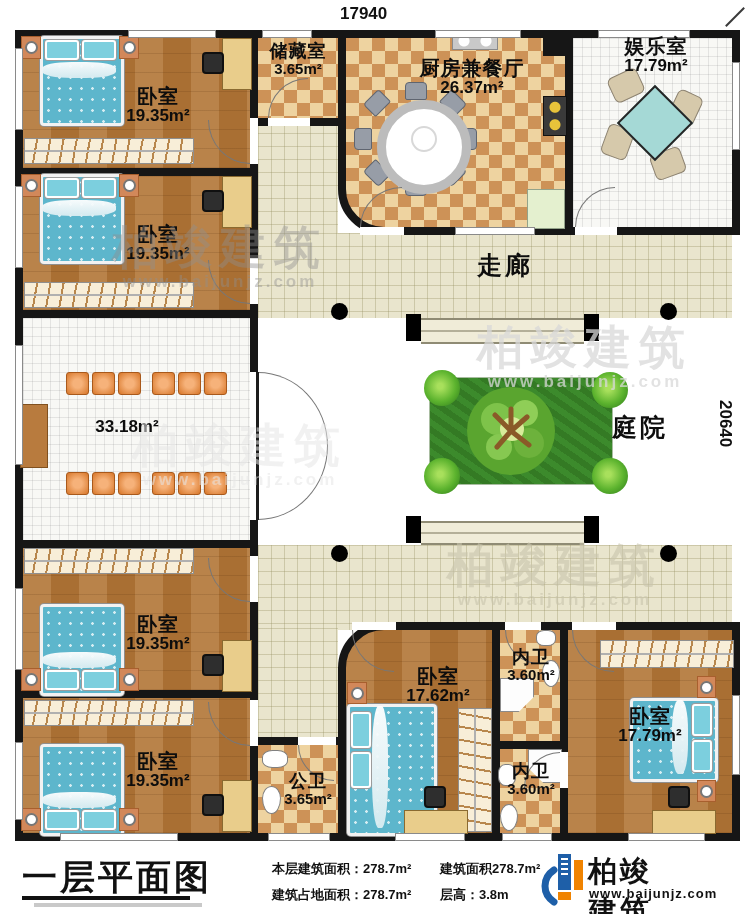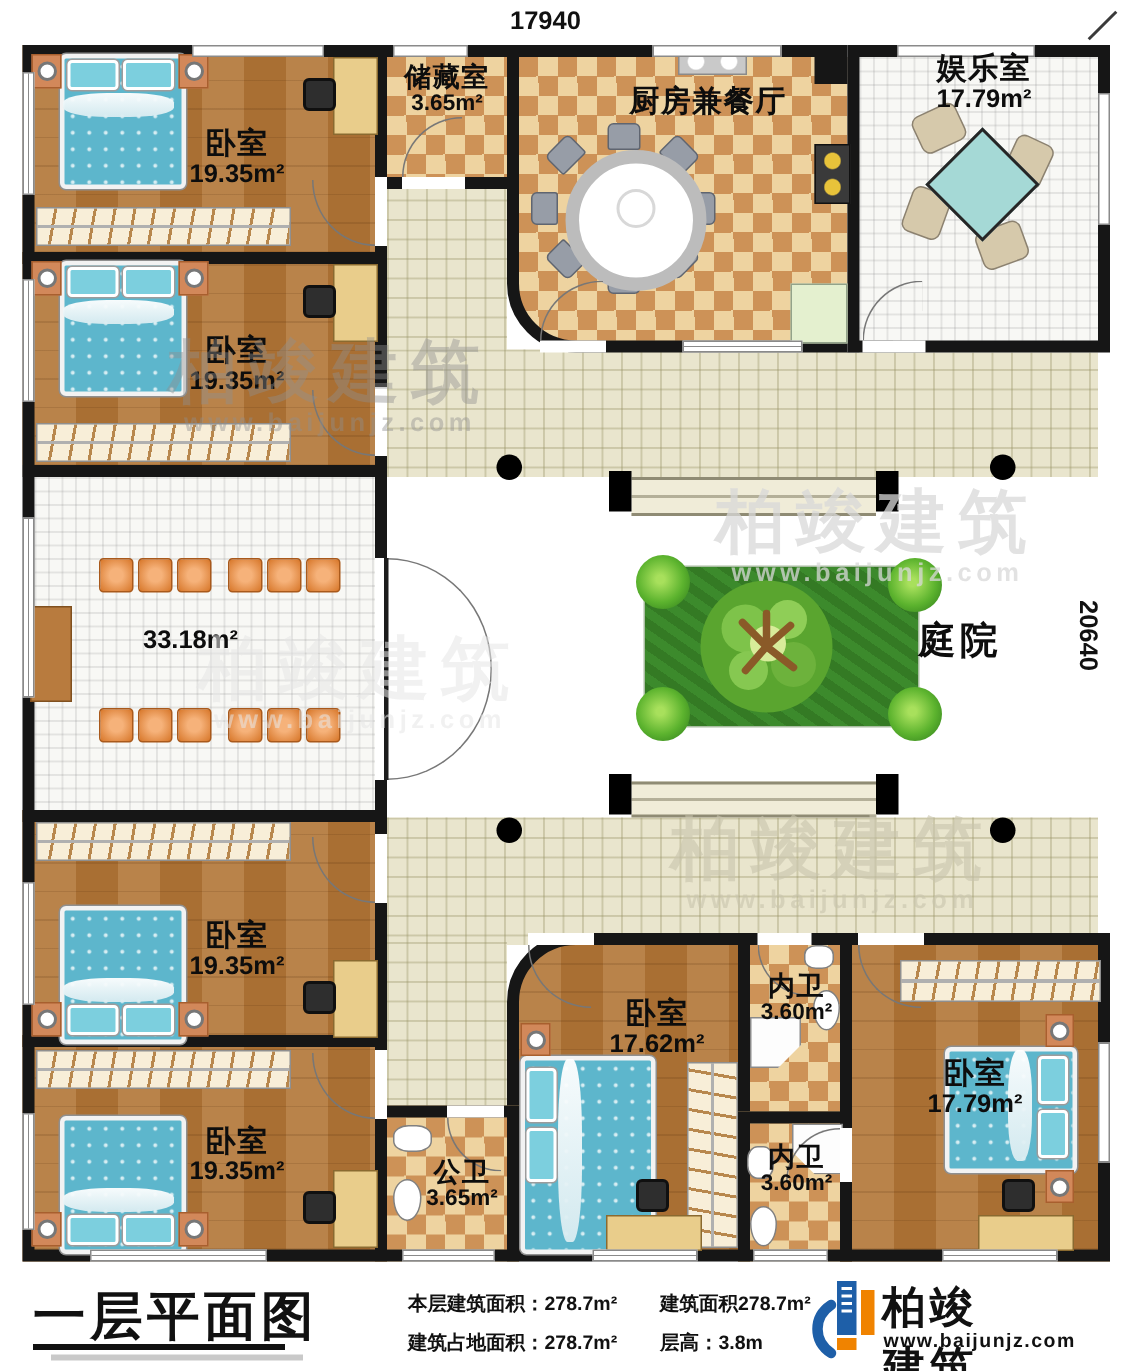--- a/index.html
+++ b/index.html
@@ -328,24 +328,28 @@
   <div class="label" style="left:88px;top:224px;width:140px;">
     <span class="nm">卧室</span>
     <span class="ar">19.35m²</span>
   </div>
   <div class="label small" style="left:250px;top:42px;width:96px;">
     <span class="nm">储藏室</span>
     <span class="ar">3.65m²</span>
   </div>
   <div class="label" style="left:382px;top:58px;width:180px;">
     <span class="nm">厨房兼餐厅</span>
+    <span class="ar">26.37m²</span>
   </div>
   <div class="label" style="left:586px;top:36px;width:140px;">
     <span class="nm">娱乐室</span>
     <span class="ar">17.79m²</span>
+  </div>
+  <div class="label big" style="left:445px;top:252px;width:120px;">
+    <span class="nm">走廊</span>
   </div>
   <div class="label" style="left:57px;top:418px;width:140px;">
     <span class="ar">33.18m²</span>
   </div>
   <div class="label big" style="left:580px;top:414px;width:120px;">
     <span class="nm">庭院</span>
   </div>
   <div class="label" style="left:88px;top:614px;width:140px;">
     <span class="nm">卧室</span>
     <span class="ar">19.35m²</span>

